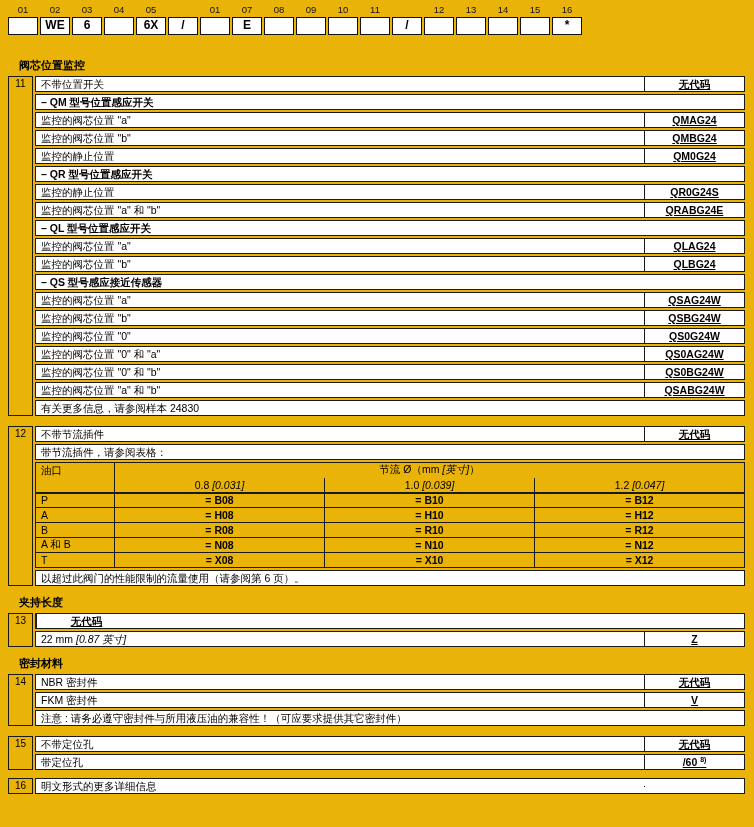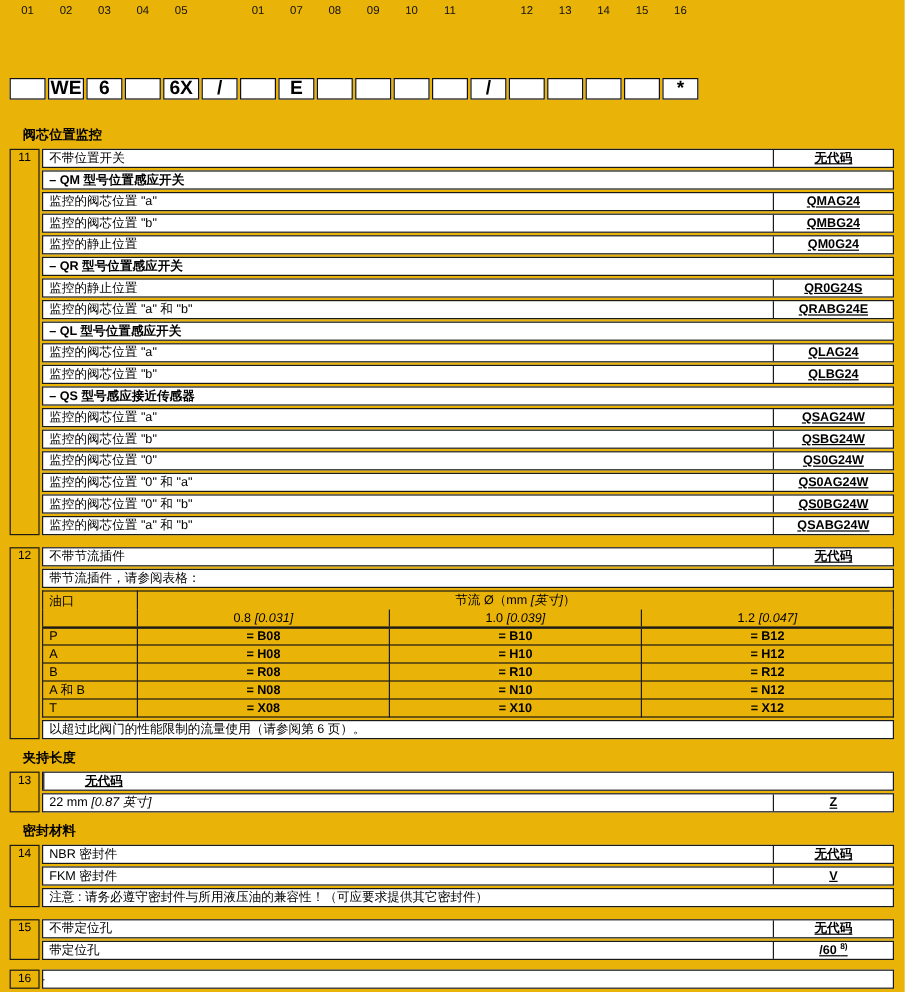--- a/index.html
+++ b/index.html
@@ -6,21 +6,21 @@
     font-family:"Liberation Sans","DejaVu Sans",sans-serif;}
   .page{width:754px;height:827px;box-sizing:border-box;padding:3px 9px 0 8px;
     background:#eab308;overflow:hidden;}
 
   
   .mc-wrap{margin-bottom:0;}
   .mc-headers{display:flex;gap:2px;height:13px;margin-bottom:1px;}
   .mc-h{width:30px;text-align:center;font-size:9.5px;line-height:13px;color:#111;}
   .mc-cells{display:flex;gap:2px;}
   .mc-c{width:30px;height:18px;box-sizing:border-box;border:1.5px solid #111;
-    text-align:center;font-weight:bold;font-size:16px;line-height:15px;background:#fff;margin-top:48px;}
+    text-align:center;font-weight:bold;font-size:12px;line-height:15px;background:#fff;}
 
   
   .sec-title{font-weight:bold;font-size:11px;height:13px;line-height:13px;
     margin:10px 0 4px 11px;}
   .sec-title.first{margin-top:24px;}
   .sec{display:flex;margin-bottom:10px;}
   .sec.tight{margin-bottom:8px;}
   .num{width:25px;box-sizing:border-box;border:1px solid #1a1a1a;margin-right:2px;
     text-align:center;font-size:10px;padding-top:1px;flex:none;}
   .rows{flex:1;display:flex;flex-direction:column;gap:2px;min-width:0;}
@@ -157,20 +157,23 @@
             <div class="code">QS0AG24W</div>
           </div>
           <div class="row code">
             <div class="lbl">监控的阀芯位置 "0" 和 "b"</div>
             <div class="code">QS0BG24W</div>
           </div>
           <div class="row code">
             <div class="lbl">监控的阀芯位置 "a" 和 "b"</div>
             <div class="code">QSABG24W</div>
           </div>
+          <div class="row note">
+            <div class="lbl">有关更多信息，请参阅样本 24830</div>
+          </div>
         </div>
       </div>
       <div class="sec">
         <div class="num">12</div>
         <div class="rows">
           <div class="row code">
             <div class="lbl">不带节流插件</div>
             <div class="code">无代码</div>
           </div>
           <div class="row note">
@@ -268,18 +271,19 @@
           <div class="row code">
             <div class="lbl">带定位孔</div>
             <div class="code">/60 <sup>8)</sup></div>
           </div>
         </div>
       </div>
       <div class="sec">
         <div class="num">16</div>
         <div class="rows">
           <div class="row code">
+            <div class="lbl">明文形式的更多详细信息</div>
             <div class="code"></div>
           </div>
         </div>
       </div>
     </div>
 </div>
 
 </body></html>

